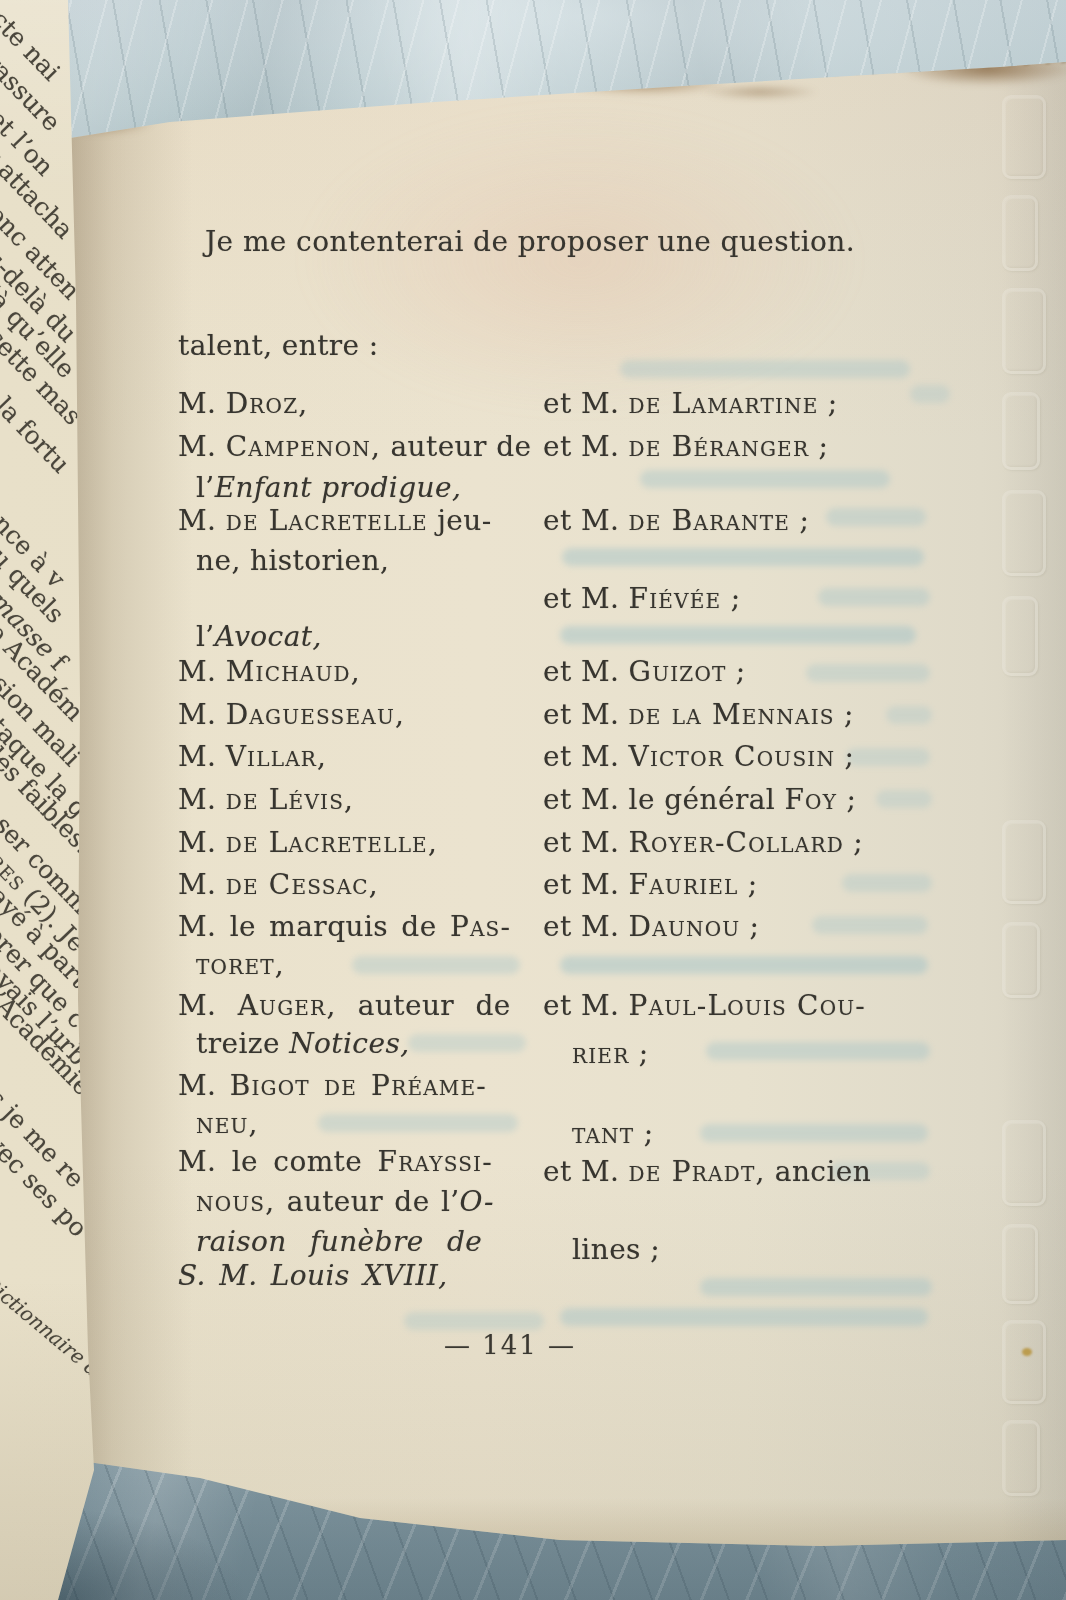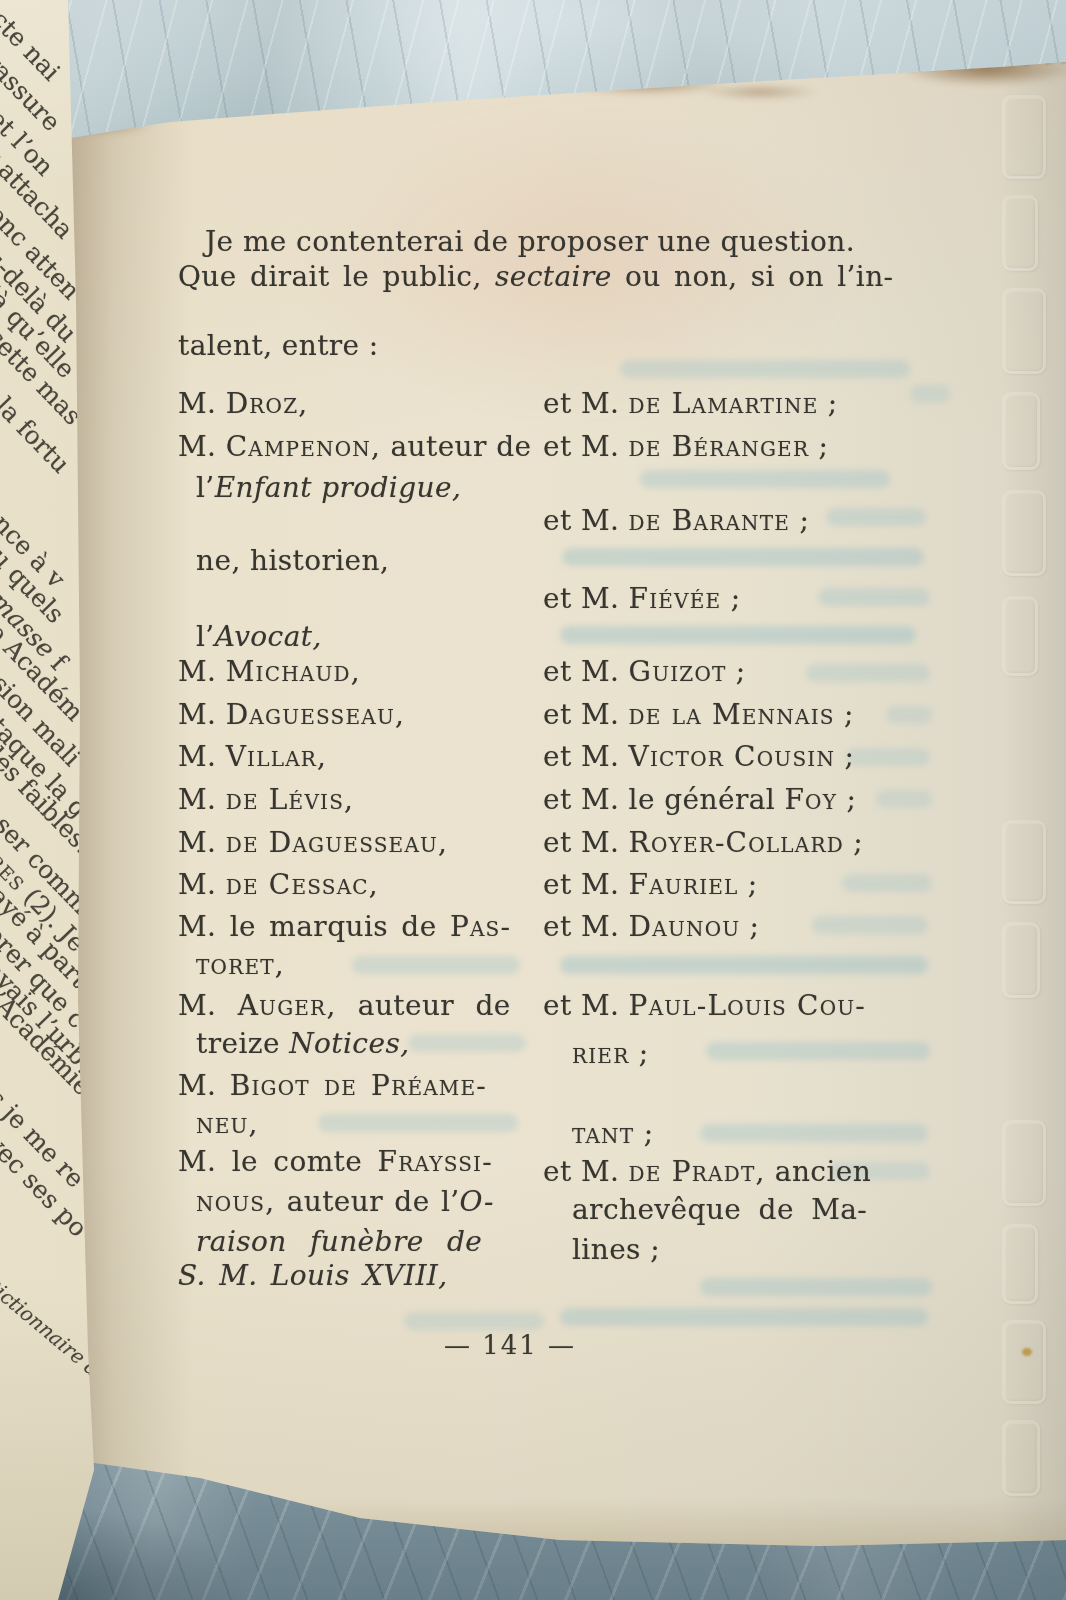--- a/index.html
+++ b/index.html
@@ -120,33 +120,33 @@
     <div class="wm" style="top:490px;height:80px"></div>
     <div class="wm" style="top:596px;height:74px;width:30px"></div>
     <div class="wm" style="top:820px;height:78px"></div>
     <div class="wm" style="top:922px;height:70px;width:32px"></div>
     <div class="wm" style="top:1120px;height:80px"></div>
     <div class="wm" style="top:1224px;height:74px;width:30px"></div>
     <div class="wm" style="top:1320px;height:78px"></div>
     <div class="wm" style="top:1420px;height:70px;width:32px"></div>
 
     <div class="ln" style="left:205px;top:228px">Je me contenterai de proposer une question.</div>
-    <div class="ln w4" style="left:178px;top:263px"><span>Que dirait le public, </span><span class="i">sectaire</span><span> ou non, si on l’in-</span></div>
     <div class="ln" style="left:178px;top:332px">talent, entre :</div>
 
     <div class="ln" style="left:178px;top:390px"><span>M. </span><span class="sc">Droz,</span></div>
     <div class="ln" style="left:196px;top:474px"><span>l’</span><span class="i">Enfant prodigue,</span></div>
     <div class="ln" style="left:178px;top:433px"><span>M. </span><span class="sc">Campenon,</span><span> auteur de</span></div>
+    <div class="ln" style="left:178px;top:507px"><span>M. </span><span class="sc">de Lacretelle</span><span> jeu-</span></div>
     <div class="ln" style="left:196px;top:547px"><span>ne, historien,</span></div>
     <div class="ln" style="left:196px;top:623px"><span>l’</span><span class="i">Avocat,</span></div>
     <div class="ln" style="left:178px;top:658px"><span>M. </span><span class="sc">Michaud,</span></div>
     <div class="ln" style="left:178px;top:701px"><span>M. </span><span class="sc">Daguesseau,</span></div>
     <div class="ln" style="left:178px;top:743px"><span>M. </span><span class="sc">Villar,</span></div>
     <div class="ln" style="left:178px;top:786px"><span>M. </span><span class="sc">de Lévis,</span></div>
-    <div class="ln" style="left:178px;top:829px"><span>M. </span><span class="sc">de Daguesseau,</span></div>
+    <div class="ln" style="left:178px;top:829px"><span>M. </span><span class="sc">de Lacretelle,</span></div>
     <div class="ln" style="left:178px;top:871px"><span>M. </span><span class="sc">de Cessac,</span></div>
     <div class="ln w4" style="left:178px;top:913px"><span>M. le marquis de </span><span class="sc">Pas-</span></div>
     <div class="ln" style="left:196px;top:951px"><span class="sc">toret,</span></div>
     <div class="ln w12" style="left:178px;top:992px"><span>M. </span><span class="sc">Auger,</span><span> auteur de</span></div>
     <div class="ln" style="left:196px;top:1030px"><span>treize </span><span class="i">Notices,</span></div>
     <div class="ln w4" style="left:178px;top:1072px"><span>M. </span><span class="sc">Bigot de Préame-</span></div>
     <div class="ln" style="left:196px;top:1110px"><span class="sc">neu,</span></div>
     <div class="ln w6" style="left:178px;top:1148px"><span>M. le comte </span><span class="sc">Frayssi-</span></div>
     <div class="ln w2" style="left:196px;top:1188px"><span class="sc">nous,</span><span> auteur de l’</span><span class="i">O-</span></div>
     <div class="ln w14" style="left:196px;top:1228px"><span class="i">raison funèbre de</span></div>
@@ -160,21 +160,20 @@
     <div class="ln" style="left:543px;top:701px"><span>et M. </span><span class="sc">de la Mennais</span><span> ;</span></div>
     <div class="ln" style="left:543px;top:743px"><span>et M. </span><span class="sc">Victor Cousin</span><span> ;</span></div>
     <div class="ln" style="left:543px;top:786px"><span>et M. le général </span><span class="sc">Foy</span><span> ;</span></div>
     <div class="ln" style="left:543px;top:829px"><span>et M. </span><span class="sc">Royer-Collard</span><span> ;</span></div>
     <div class="ln" style="left:543px;top:871px"><span>et M. </span><span class="sc">Fauriel</span><span> ;</span></div>
     <div class="ln" style="left:543px;top:913px"><span>et M. </span><span class="sc">Daunou</span><span> ;</span></div>
     <div class="ln" style="left:543px;top:992px"><span>et M. </span><span class="sc">Paul-Louis Cou-</span></div>
     <div class="ln" style="left:572px;top:1040px"><span class="sc">rier</span><span> ;</span></div>
     <div class="ln" style="left:572px;top:1120px"><span class="sc">tant</span><span> ;</span></div>
     <div class="ln" style="left:543px;top:1158px"><span>et M. </span><span class="sc">de Pradt,</span><span> ancien</span></div>
-    <div class="ln w8" style="left:572px;top:1196px"><span>archevêque de Ma-</span></div>
     <div class="ln" style="left:572px;top:1236px"><span>lines ;</span></div>
 
     <div class="pageno">— 141 —</div>
   </div>
 
   <div class="leaf">
     <div class="leafshade"></div>
     <div class="frag" style="left:-4px;top:-6px">ecte nai</div>
     <div class="frag" style="left:0px;top:48px">rassure</div>
     <div class="frag" style="left:4px;top:104px">et l’on</div>

